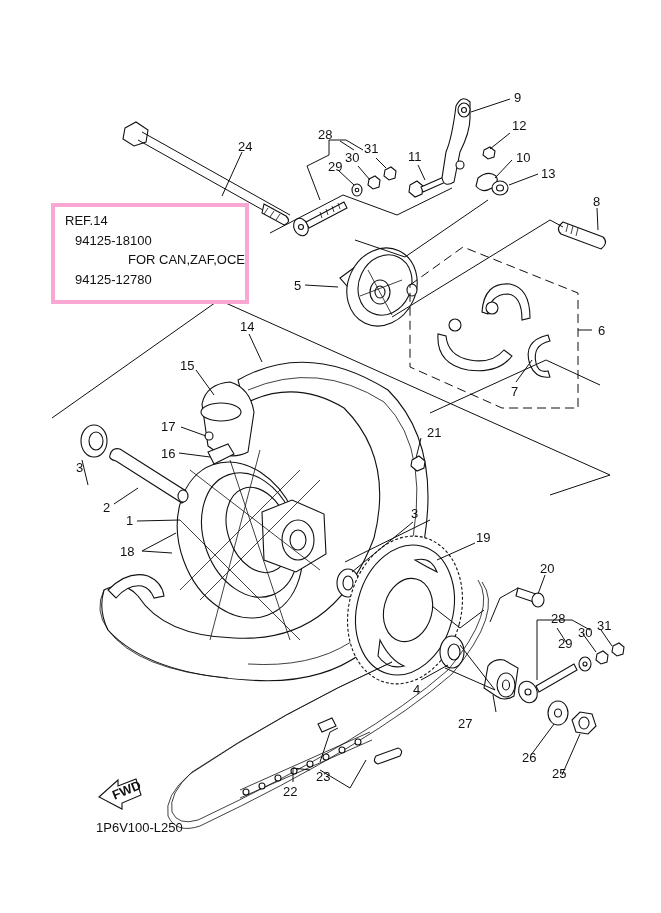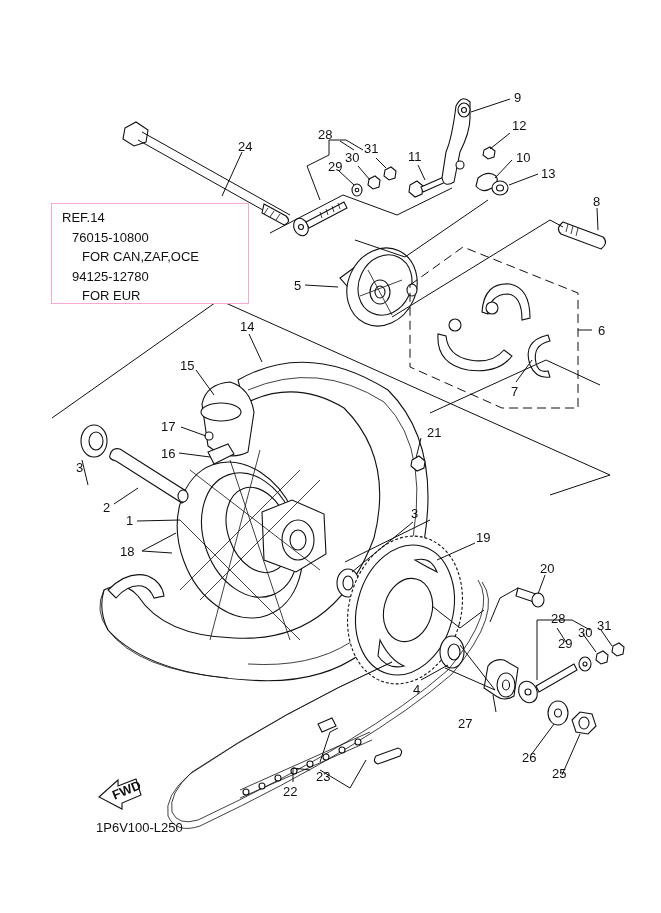--- a/index.html
+++ b/index.html
@@ -3,24 +3,24 @@
 <meta charset="utf-8">
 <style>
   html,body{margin:0;padding:0;background:#ffffff;}
   body{width:661px;height:913px;position:relative;overflow:hidden;font-family:"Liberation Sans",sans-serif;color:#111;}
   svg#diagram{position:absolute;left:0;top:0;}
   .lbl{font-family:"Liberation Sans",sans-serif;font-size:13px;fill:#111;}
   .ln{stroke:#111;stroke-width:1;fill:none;}
   .part{stroke:#111;stroke-width:1.1;fill:#fff;}
   .thin{stroke:#111;stroke-width:0.8;fill:none;}
   .dash{stroke:#111;stroke-width:1;fill:none;stroke-dasharray:9 5;}
-  #ref-box{position:absolute;left:51px;top:203px;width:198px;height:101px;border:1px solid #f9a8d4;background:#fff;box-sizing:border-box;padding:4px 0 0 10px;font-size:13px;line-height:19.5px;}
+  #ref-box{position:absolute;left:51px;top:203px;width:198px;height:101px;border:4px solid #f9a8d4;background:#fff;box-sizing:border-box;padding:4px 0 0 10px;font-size:13px;line-height:19.5px;}
   #ref-box div{white-space:pre;}
   #ref-box .i1{padding-left:10px;}
-  #ref-box .i2{padding-left:20px;}
+  #ref-box .i2{padding-left:20px;text-align:right;}
   #code{position:absolute;left:80px;top:820px;font-size:13px;margin-left:16px;}
 </style>
 </head>
 <body>
 
 <svg id="diagram" width="661" height="913" viewBox="0 0 661 913">
 
   <g>
     <polygon class="part" points="125,128 136,122 148,130 146,142 134,146 123,139"></polygon>
     <line class="ln" x1="142" y1="132" x2="290" y2="215"></line>
@@ -297,19 +297,18 @@
     <text class="lbl" x="364" y="153">31</text>
     <text class="lbl" x="551" y="623">28</text>
     <text class="lbl" x="558" y="648">29</text>
     <text class="lbl" x="578" y="637">30</text>
     <text class="lbl" x="597" y="630">31</text>
   </g>
 </svg>
 
 <div id="ref-box">
   <div>REF.14</div>
-  <div class="i1">76015-10800</div>
+  <div class="i1">94125-18100</div>
   <div class="i2">FOR CAN,ZAF,OCE</div>
   <div class="i1">94125-12780</div>
-  <div class="i2">FOR EUR</div>
 </div>
 
 <div id="code">1P6V100-L250</div>
 
 </body></html>

